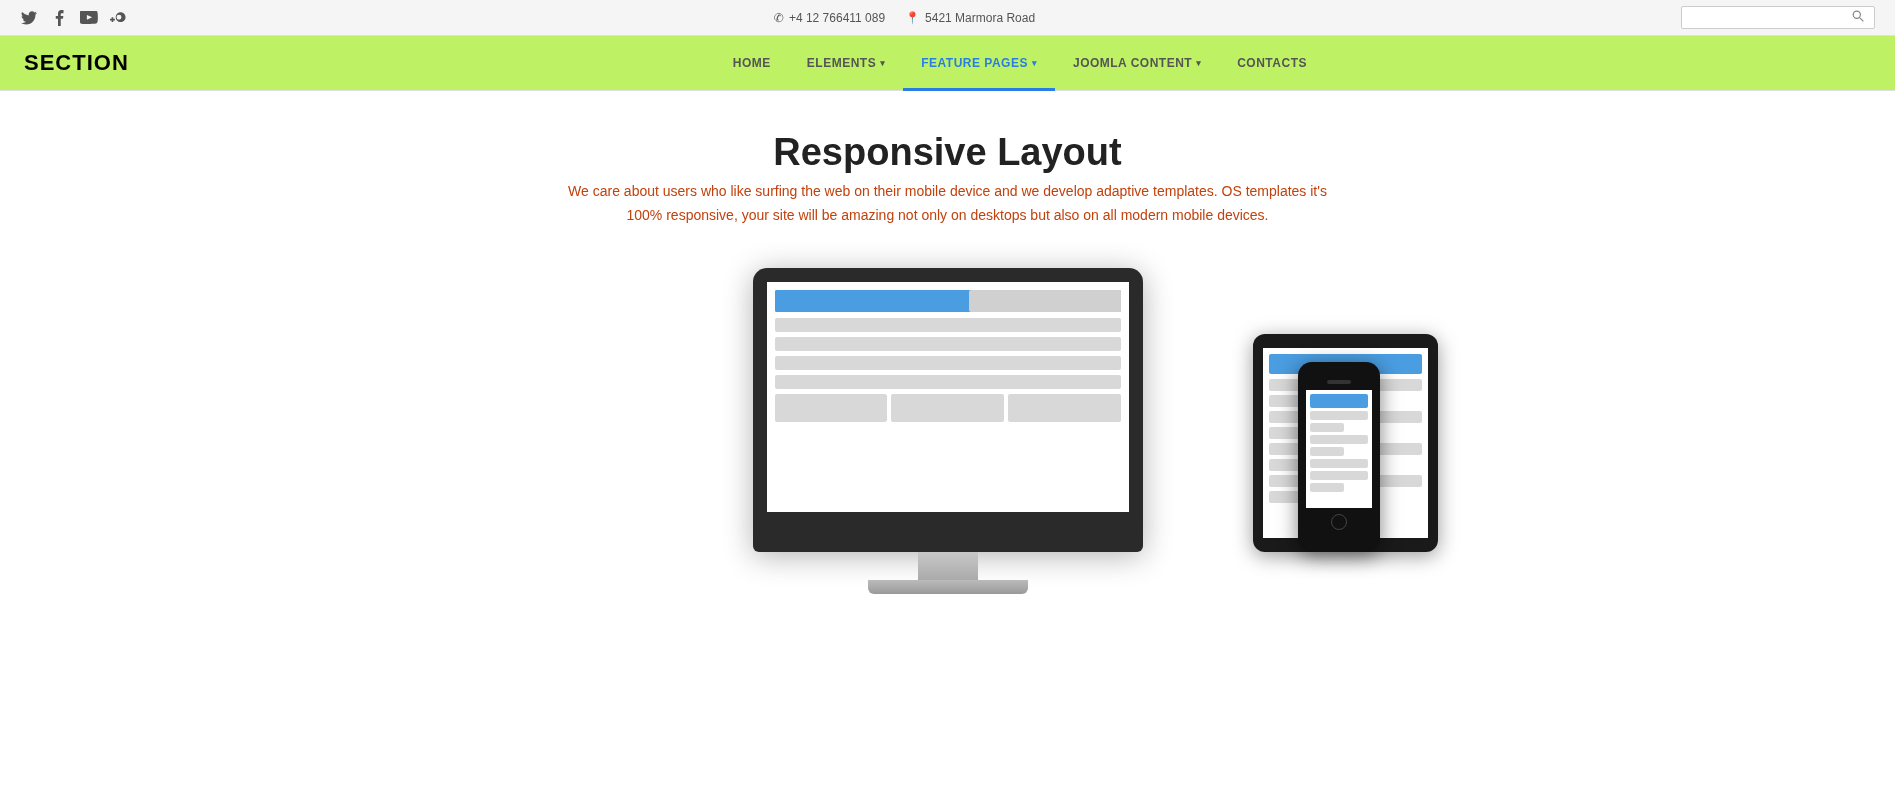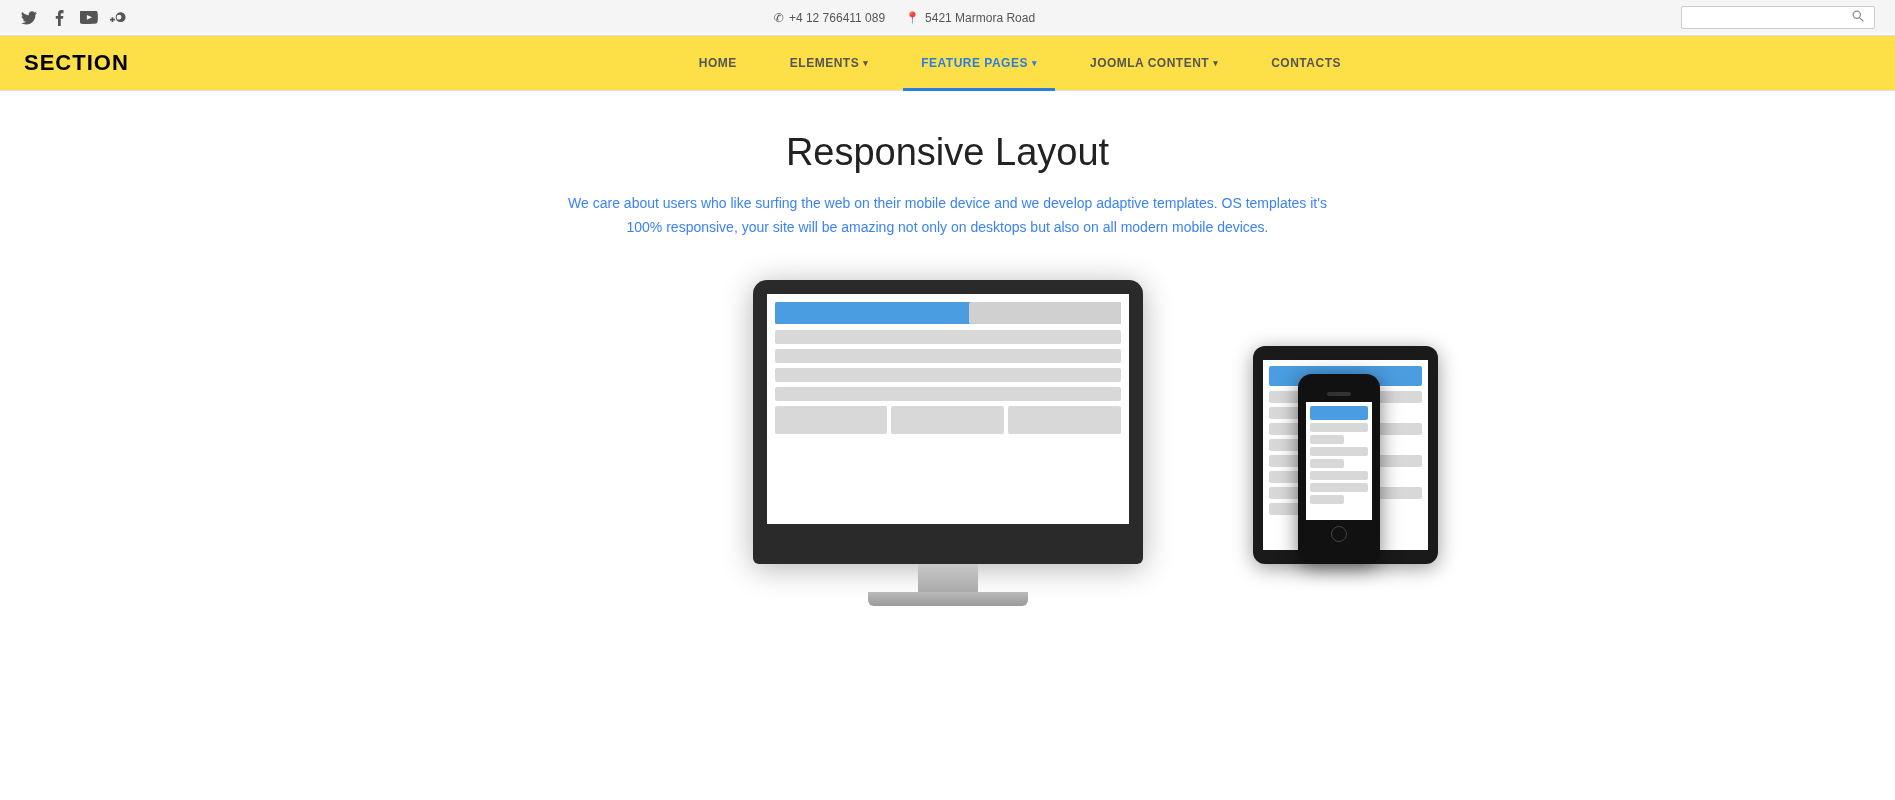--- a/index.html
+++ b/index.html
@@ -36,29 +36,29 @@
     .search-btn {
       background: none; border: none; cursor: pointer; color: #888;
       font-size: 13px; padding: 0 2px;
     }
 
     
     .navbar {
       display: flex; align-items: center;
       padding: 12px 24px;
       border-bottom: 1px solid #e0e0e0;
-      background: #fde047;
+      background: #bef264;
     }
     .logo {
       font-size: 22px; font-weight: 900; letter-spacing: 1px;
       color: #000; text-transform: uppercase; margin-right: 40px;
       flex-shrink: 0;
     }
     .nav-items {
-      display: flex; align-items: center; gap: 17px;
+      display: flex; align-items: center; gap: 0;
       margin: 0 auto;
     }
     .nav-item {
       padding: 8px 18px;
       font-size: 12px; font-weight: 600; letter-spacing: 0.5px;
       text-transform: uppercase; color: #555; cursor: pointer;
       display: flex; align-items: center; gap: 4px;
       position: relative;
     }
     .nav-item.active { color: #2a7de1; justify-content: space-between; }
@@ -70,25 +70,25 @@
     .nav-item .chevron { font-size: 9px; }
 
     
     .page-content {
       padding: 40px 20px;
       text-align: center;
       max-width: 1200px;
       margin: 0 auto;
     }
     .page-title {
-      font-size: 38px; font-weight: 400; color: #222;
-      margin-bottom: 18px;
+      font-size: 38px; font-weight: 700; color: #222;
+      margin-bottom: 6px;
     }
     .page-subtitle {
-      font-size: 14px; color: #3b82f6; line-height: 1.7;
+      font-size: 14px; color: #c2410c; line-height: 1.7;
       max-width: 760px; margin: 0 auto 40px;
     }
 
     
     .devices-container {
       display: flex; justify-content: center; align-items: flex-end;
       position: relative; margin-top: 10px;
     }
 
     

